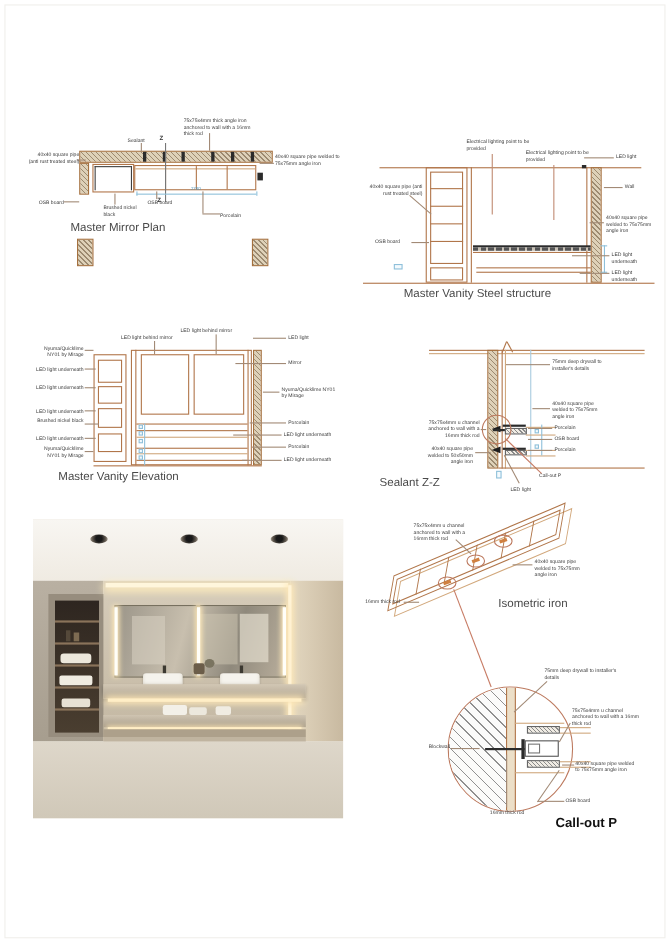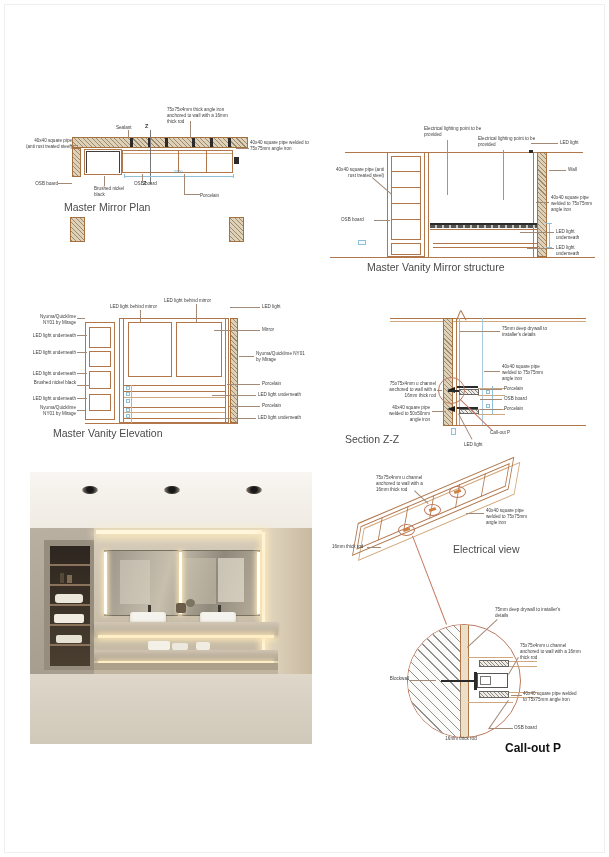--- a/index.html
+++ b/index.html
@@ -122,21 +122,21 @@
 
   <div class="lbl" style="left:424px;top:126px;width:58px;">Electrical lighting point to be provided</div>
   <div class="lbl" style="left:478px;top:136px;width:58px;">Electrical lighting point to be provided</div>
   <div class="lbl" style="left:560px;top:140px;width:30px;">LED light</div>
   <div class="lbl" style="left:568px;top:167px;width:20px;">Wall</div>
   <div class="lbl r" style="left:328px;top:167px;width:56px;">40x40 square pipe (anti rust treated steel)</div>
   <div class="lbl" style="left:341px;top:217px;width:32px;">OSB board</div>
   <div class="lbl" style="left:551px;top:195px;width:46px;">40x40 square pipe welded to 75x75mm angle iron</div>
   <div class="lbl" style="left:556px;top:229px;width:42px;">LED light underneath</div>
   <div class="lbl" style="left:556px;top:245px;width:42px;">LED light underneath</div>
-  <div class="t" style="left:367px;top:261px;">Master Vanity Mirror structure</div>
+  <div class="t" style="left:367px;top:261px;">Master Vanity Steel structure</div>
 
   <div class="bx" style="left:85px;top:322px;width:30px;height:98px;"></div>
   <div class="bx" style="left:89px;top:327px;width:22px;height:21px;"></div>
   <div class="bx" style="left:89px;top:351px;width:22px;height:16px;"></div>
   <div class="bx" style="left:89px;top:371px;width:22px;height:18px;"></div>
   <div class="bx" style="left:89px;top:394px;width:22px;height:17px;"></div>
   <div class="bx" style="left:119px;top:318px;width:110px;height:105px;"></div>
   <div class="ln" style="left:123px;top:318px;width:0.7px;height:105px;"></div>
   <div class="ln" style="left:225px;top:318px;width:0.7px;height:105px;"></div>
   <div class="bx" style="left:128px;top:322px;width:44px;height:55px;"></div>
@@ -229,21 +229,21 @@
 
   <div class="lbl" style="left:502px;top:326px;width:64px;">75mm deep drywall to installer's details</div>
   <div class="lbl" style="left:502px;top:364px;width:52px;">40x40 square pipe welded to 75x75mm angle iron</div>
   <div class="lbl" style="left:504px;top:386px;width:30px;">Porcelain</div>
   <div class="lbl" style="left:504px;top:396px;width:30px;">OSB board</div>
   <div class="lbl" style="left:504px;top:406px;width:30px;">Porcelain</div>
   <div class="lbl r" style="left:382px;top:381px;width:54px;">75x75x4mm u channel anchored to wall with a 16mm thick rod</div>
   <div class="lbl r" style="left:378px;top:405px;width:52px;">40x40 square pipe welded to 50x50mm angle iron</div>
   <div class="lbl" style="left:490px;top:430px;width:34px;">Call-out P</div>
   <div class="lbl" style="left:464px;top:442px;width:24px;">LED light</div>
-  <div class="t" style="left:345px;top:433px;">Section Z-Z</div>
+  <div class="t" style="left:345px;top:433px;">Sealant Z-Z</div>
 
   <div class="ph" style="left:30px;top:472px;width:282px;height:272px;">
     <div style="left:0;top:0;width:282px;height:60px;background:linear-gradient(#f8f6f2,#efeae1);"></div>
     <div style="left:52px;top:14px;width:16px;height:8px;border-radius:50%;background:radial-gradient(circle at 50% 45%,#181818 30%,#6b6257 70%,#d8d2c6 100%);"></div>
     <div style="left:134px;top:14px;width:16px;height:8px;border-radius:50%;background:radial-gradient(circle at 50% 45%,#181818 30%,#6b6257 70%,#d8d2c6 100%);"></div>
     <div style="left:216px;top:14px;width:16px;height:8px;border-radius:50%;background:radial-gradient(circle at 50% 45%,#181818 30%,#6b6257 70%,#d8d2c6 100%);"></div>
     <div style="left:0;top:56px;width:64px;height:146px;background:linear-gradient(175deg,#b9b0a2,#a69d8e);"></div>
     <div style="left:14px;top:68px;width:52px;height:130px;background:#978d7e;"></div>
     <div style="left:20px;top:74px;width:40px;height:120px;background:linear-gradient(#2e2620,#4a3e30);"></div>
     <div style="left:20px;top:92px;width:40px;height:2px;background:#8a735a;"></div>
@@ -301,21 +301,21 @@
   <div style="position:absolute;left:403px;top:528px;width:7px;height:3px;background:#d08040;transform:rotate(-20deg);"></div>
   <div style="position:absolute;left:429px;top:508px;width:7px;height:3px;background:#d08040;transform:rotate(-20deg);"></div>
   <div style="position:absolute;left:454px;top:490px;width:7px;height:3px;background:#d08040;transform:rotate(-20deg);"></div>
   <div class="ldg red" style="left:412px;top:536px;height:95px;transform:rotate(-21deg);"></div>
   <div class="ldg" style="left:414px;top:491px;height:19px;transform:rotate(-47deg);"></div>
   <div class="ld" style="left:466px;top:513px;width:18px;"></div>
   <div class="ld" style="left:367px;top:547px;width:14px;"></div>
   <div class="lbl" style="left:376px;top:475px;width:60px;">75x75x4mm u channel anchored to wall with a 16mm thick rod</div>
   <div class="lbl" style="left:486px;top:508px;width:50px;">40x40 square pipe welded to 75x75mm angle iron</div>
   <div class="lbl" style="left:332px;top:544px;width:34px;">16mm thick rod</div>
-  <div class="t" style="left:453px;top:543px;">Electrical view</div>
+  <div class="t" style="left:453px;top:543px;">Isometric iron</div>
 
   <div style="position:absolute;left:407px;top:624px;width:114px;height:114px;border:1px solid #bd7a5f;border-radius:50%;overflow:hidden;background:#fff;">
     <div style="position:absolute;left:0;top:0;width:52px;height:114px;background:repeating-linear-gradient(45deg,#909090 0,#909090 1px,#fbfbfa 1px,#fbfbfa 7px);"></div>
     <div style="position:absolute;left:52px;top:0;width:9px;height:114px;background:#ecdfc8;border-left:1px solid #b1764a;border-right:1px solid #b1764a;"></div>
   </div>
   <div class="lnl" style="left:468px;top:657px;width:45px;height:0.6px;"></div>
   <div class="lnl" style="left:468px;top:702px;width:45px;height:0.6px;"></div>
   <div class="hp" style="left:479px;top:660px;width:30px;height:7px;"></div>
   <div class="hp" style="left:479px;top:691px;width:30px;height:7px;"></div>
   <div class="lnl" style="left:509px;top:661px;width:28px;height:0.6px;"></div>

